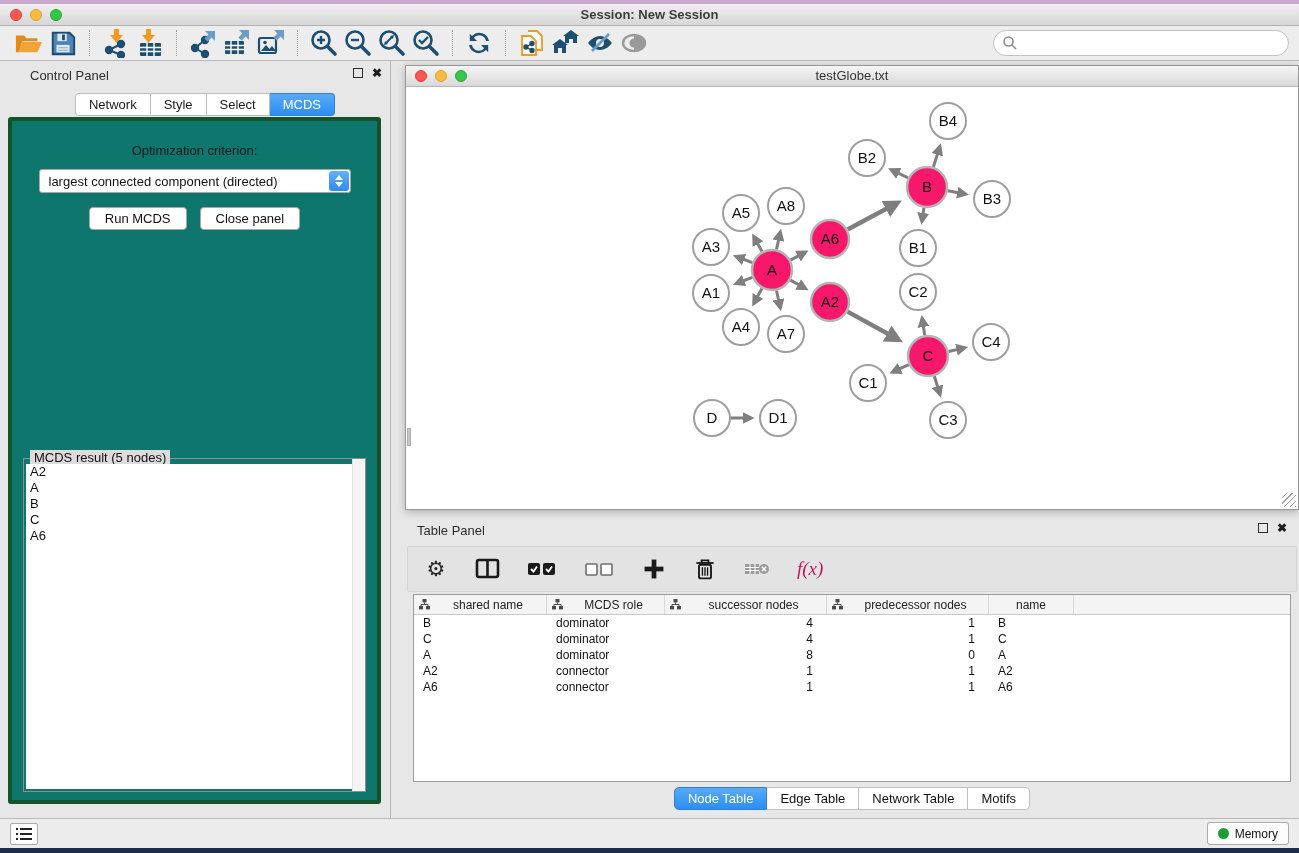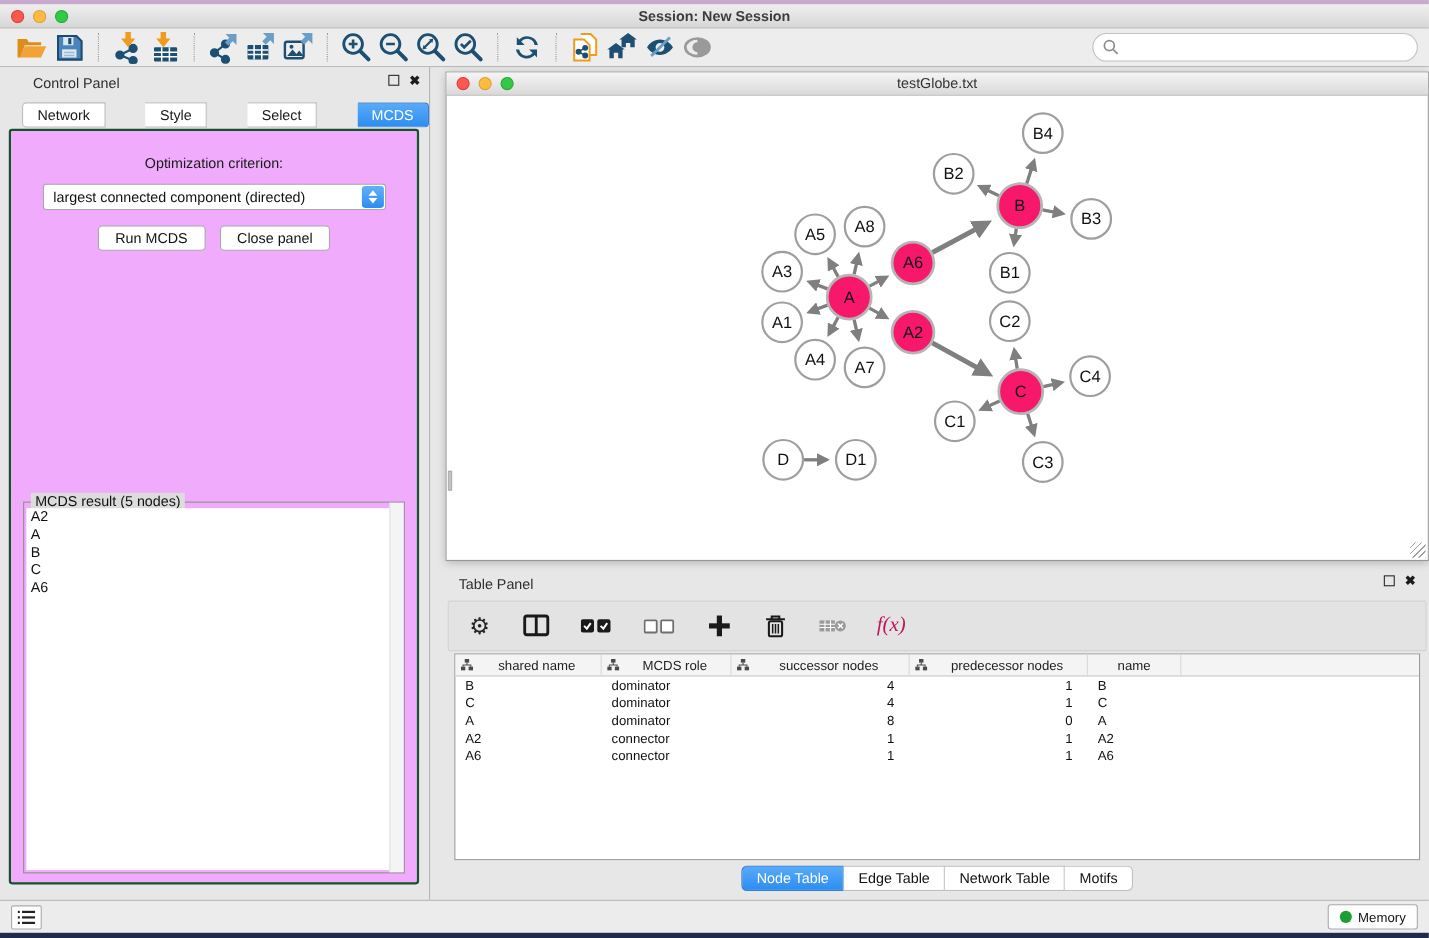--- a/index.html
+++ b/index.html
@@ -35,31 +35,31 @@
   
   .control-panel {
     position:absolute; left:0; top:61px; width:391px; height:757px;
     background:#e7e7e7; border-right:1px solid #b5b5b5;padding-left:20px;
   }
   .panel-head { height:26px; position:relative; }
   .panel-title { position:absolute; left:10px; top:7px; font-size:13px; color:#2d2d2d; }
   .panel-btns { position:absolute; right:8px; top:7px; display:flex; gap:9px; align-items:center; }
   .float-box { width:10px; height:10px; border:1.6px solid #2b2b2b; display:inline-block; }
   .close-x { font-size:12px; font-weight:bold; color:#1c1c1c; line-height:10px; }
-  .tabs-row { display:flex; justify-content:space-between; margin-top:6px; }
+  .tabs-row { display:flex; justify-content:center; margin-top:6px; }
   .tab {
     font-size:13px; padding:3px 13px; background:#fff; border:1px solid #bdbdbd; border-left:none;
     color:#1a1a1a; cursor:default;
   }
   .tab:first-child { border-left:1px solid #bdbdbd; border-radius:4px 0 0 4px; }
   .tab:last-child { border-radius:0 4px 4px 0; }
   .tab.active { background:linear-gradient(#5aabf8,#2c8df2); color:#fff; border-color:#2f7fd4; }
   .cp-inner {
     position:absolute; left:8px; right:9px; top:56px; bottom:14px;
-    background:#f0abfc; border:2px solid #14532d; border-radius:3px;
+    background:#0f766e; border:4px solid #14532d; border-radius:3px;
   }
   .opt-label { text-align:center; font-size:13px; color:#1a1a1a; margin-top:22px; }
   .dropdown {
     margin:11px auto 0; width:312px; height:24px; background:#fff; border:1px solid #a8a8a8;
     border-radius:3px; position:relative; display:flex; align-items:center;
   }
   .dropdown-text { font-size:13px; color:#111; padding-left:9px; }
   .dropdown-stepper {
     position:absolute; right:1px; top:1px; width:20px; height:20px; border-radius:3px;
     background:linear-gradient(#64b1f9,#2e8bf0); display:flex; flex-direction:column; align-items:center; justify-content:center; gap:2px;

